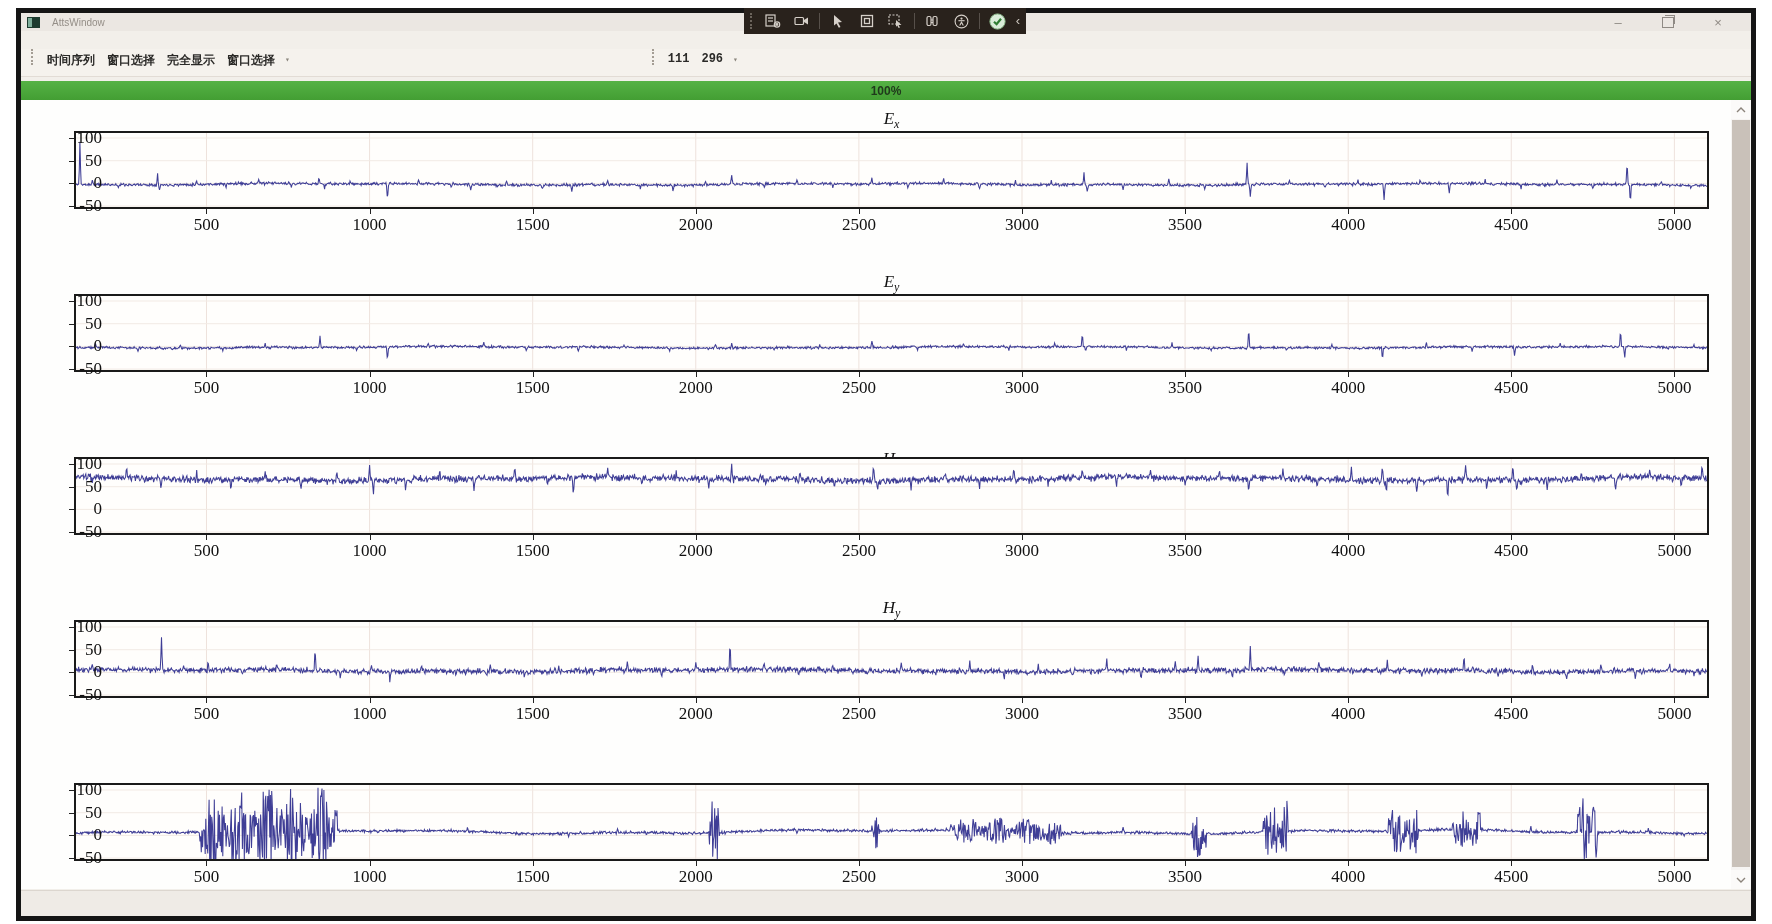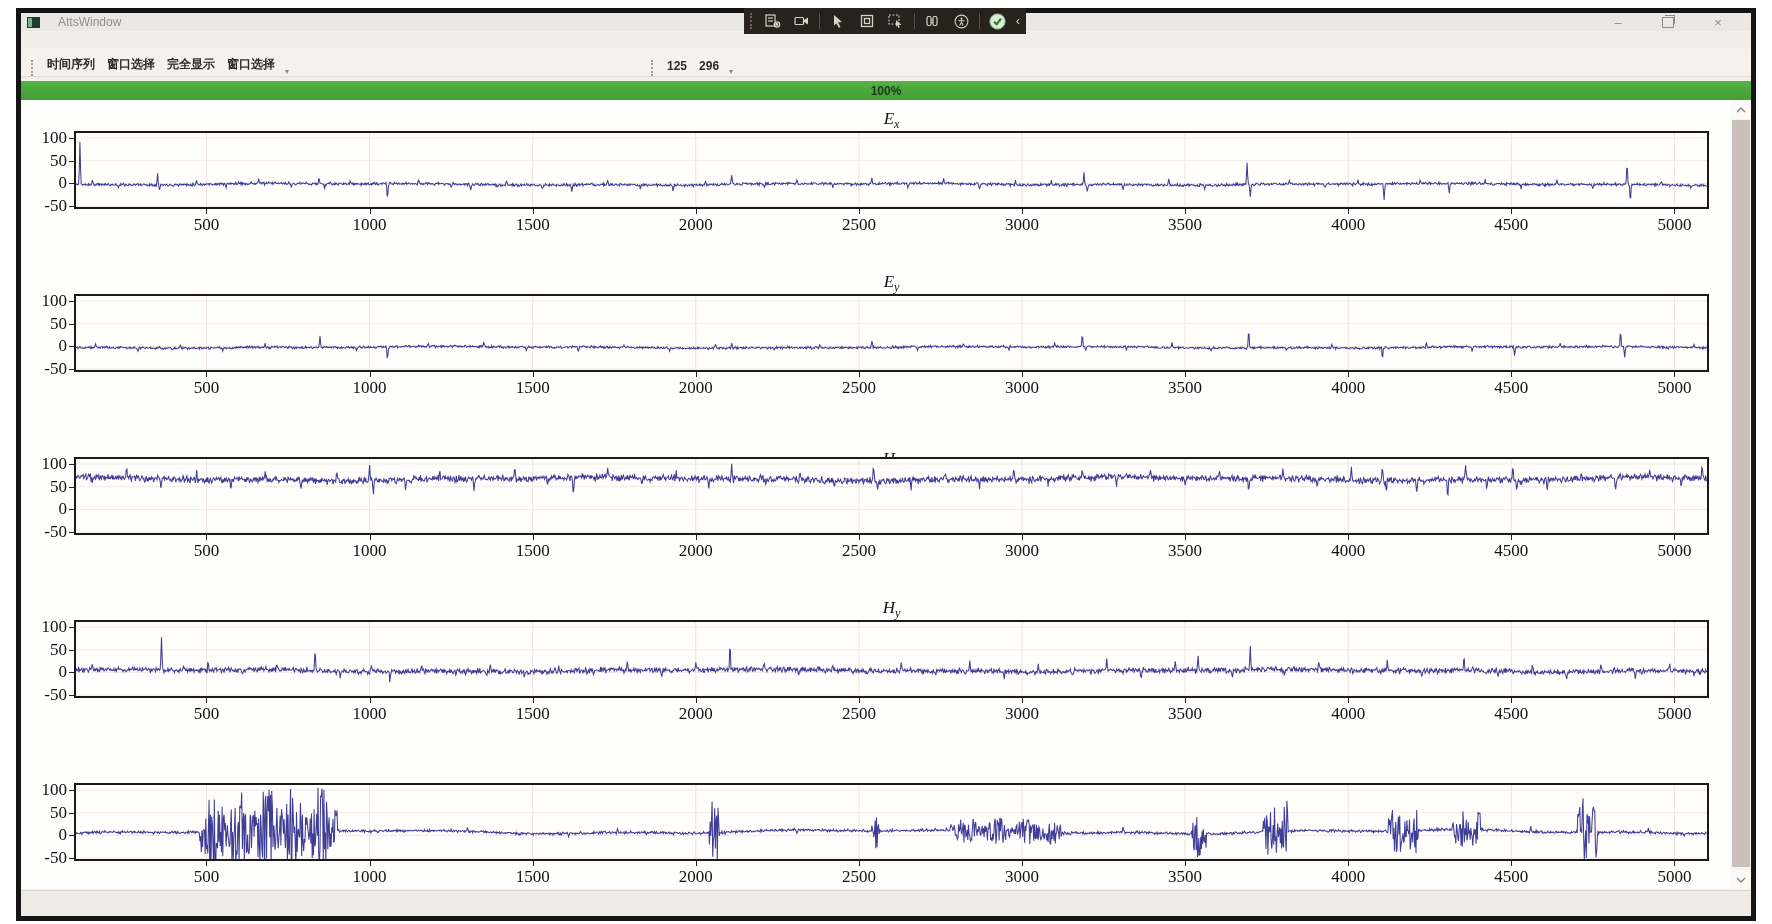--- a/index.html
+++ b/index.html
@@ -4,21 +4,21 @@
 <style>
   html,body{margin:0;padding:0;background:#ffffff;width:1772px;height:924px;overflow:hidden;
     font-family:"Liberation Sans",sans-serif;}
   .window{position:absolute;left:16px;top:8px;width:1730px;height:903px;border:5px solid #151515;
     background:#f2efea;}
   
   .titlebar{position:absolute;left:0;top:0;width:100%;height:18px;background:#ebe7e2;
     display:flex;align-items:center;}
   .app-icon{width:13px;height:11px;margin-left:6px;background:#1d3b2f;position:relative;flex:0 0 auto;}
   .app-icon::after{content:"";position:absolute;left:1px;top:1px;width:4px;height:9px;background:#7fae9b;}
-  .title-text{margin-left:18px;font-size:12px;color:#948e87;}
+  .title-text{margin-left:12px;font-size:10px;color:#948e87;}
   .win-controls{position:absolute;right:8px;top:0;height:18px;display:flex;align-items:center;}
   .win-btn{width:50px;height:18px;display:flex;align-items:center;justify-content:center;
     color:#8f8a84;font-size:13px;cursor:default;}
   .restore-glyph{width:10px;height:9px;border:1px solid #8f8a84;position:relative;background:#ebe7e2;}
   .restore-glyph::before{content:"";position:absolute;left:2px;top:-3px;width:9px;height:8px;
     border:1px solid #8f8a84;border-bottom:none;border-left:none;}
   
   .overlay-toolbar{position:absolute;left:723px;top:-5px;width:282px;height:26px;background:#29221c;
     display:flex;align-items:center;gap:7px;padding:0 6px;box-sizing:border-box;z-index:50;}
   .ogrip{width:3px;height:16px;border-left:2px dotted #6b645c;}
@@ -26,21 +26,21 @@
   .obtn svg{display:block;}
   .osep{width:1px;height:16px;background:#57504a;}
   .ochevron{color:#cfc9c2;font-size:13px;line-height:20px;}
   
   .menubar{position:absolute;left:0;top:18px;width:100%;height:18px;background:#f4f1ec;
     display:flex;align-items:center;padding-left:16px;box-sizing:border-box;}
   .menu-item{font-size:12px;color:#2f2d2a;padding:0 6px;margin-right:6px;}
   
   .toolbarrow{position:absolute;left:0;top:36px;width:100%;height:27px;background:#f5f2ed;
     border-bottom:1px solid #e2dcd5;display:flex;align-items:center;}
-  .tgroup{display:flex;align-items:flex-end;height:100%;}
+  .tgroup{display:flex;align-items:flex-start;height:100%;font-family:Liberation Mono, monospace;}
   .grip{width:4px;height:16px;border-left:2px dotted #a49d94;margin:0 5px 0 10px;}
   .tbtn{font-size:12px;font-weight:bold;color:#2b2a28;padding:3px 5px;margin-right:2px;border-radius:2px;}
   .toverflow{font-size:8px;color:#8a857c;margin-left:3px;margin-top:6px;}
   .tgroup2{margin-left:352px;}
   
   .greenbar{position:absolute;left:0;top:68px;width:100%;height:19px;
     background:linear-gradient(#55b245,#439e33);display:flex;align-items:center;justify-content:center;}
   .greenbar span{font-size:12px;font-weight:bold;color:#203a1c;}
   
   .main{position:absolute;left:0;top:87px;width:100%;height:789px;background:#fefefd;}
@@ -53,21 +53,21 @@
   .scroll-btn.up{top:0;} .scroll-btn.down{bottom:0;}
   .scroll-thumb{position:absolute;left:1px;top:20px;width:18px;height:747px;background:#c9c1b9;}
   
   #charts{position:absolute;left:0;top:87px;width:1710px;height:789px;}
   .chart-title{position:absolute;text-align:center;font-family:"Liberation Serif",serif;
     font-style:italic;font-size:17px;color:#111;}
   .chart-title .sub{font-size:12px;vertical-align:-4px;}
   .plot{position:absolute;box-sizing:border-box;border:2px solid #1a1a1a;background:#fffefc;}
   .plot svg{display:block;}
   .ytick-label{position:absolute;width:46px;text-align:right;font-family:"Liberation Serif",serif;
-    font-size:17px;color:#111;line-height:18px;}
+    font-size:17px;color:#111;line-height:18px;margin-left:35px;}
   .xtick-label{position:absolute;width:70px;text-align:center;font-family:"Liberation Serif",serif;
     font-size:17px;color:#111;}
   .tick-h{position:absolute;width:5px;height:1px;background:#222;}
   .tick-v{position:absolute;width:1px;height:5px;background:#222;}
 </style>
 </head>
 <body>
 
 <div class="window">
 
@@ -150,21 +150,21 @@
     <div class="tgroup">
       <div class="grip"></div>
       <span class="tbtn">时间序列</span>
       <span class="tbtn">窗口选择</span>
       <span class="tbtn">完全显示</span>
       <span class="tbtn">窗口选择</span>
       <span class="toverflow">▾</span>
     </div>
     <div class="tgroup tgroup2">
       <div class="grip"></div>
-      <span class="tbtn">125</span>
+      <span class="tbtn">111</span>
       <span class="tbtn">296</span>
       <span class="toverflow">▾</span>
     </div>
   </div>
 
   <div class="greenbar">
     <span>100%</span>
   </div>
 
   <div class="main"></div>

